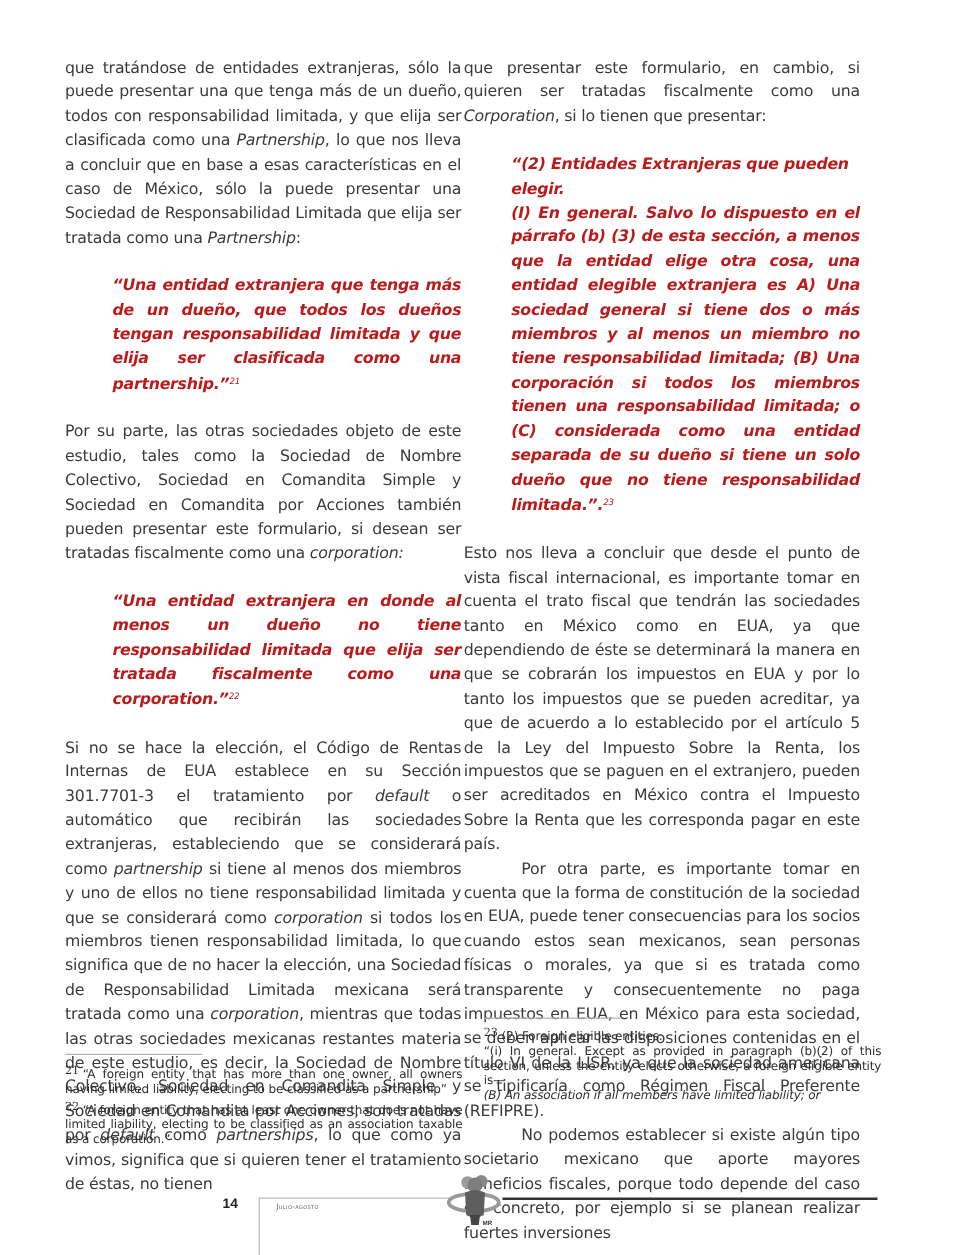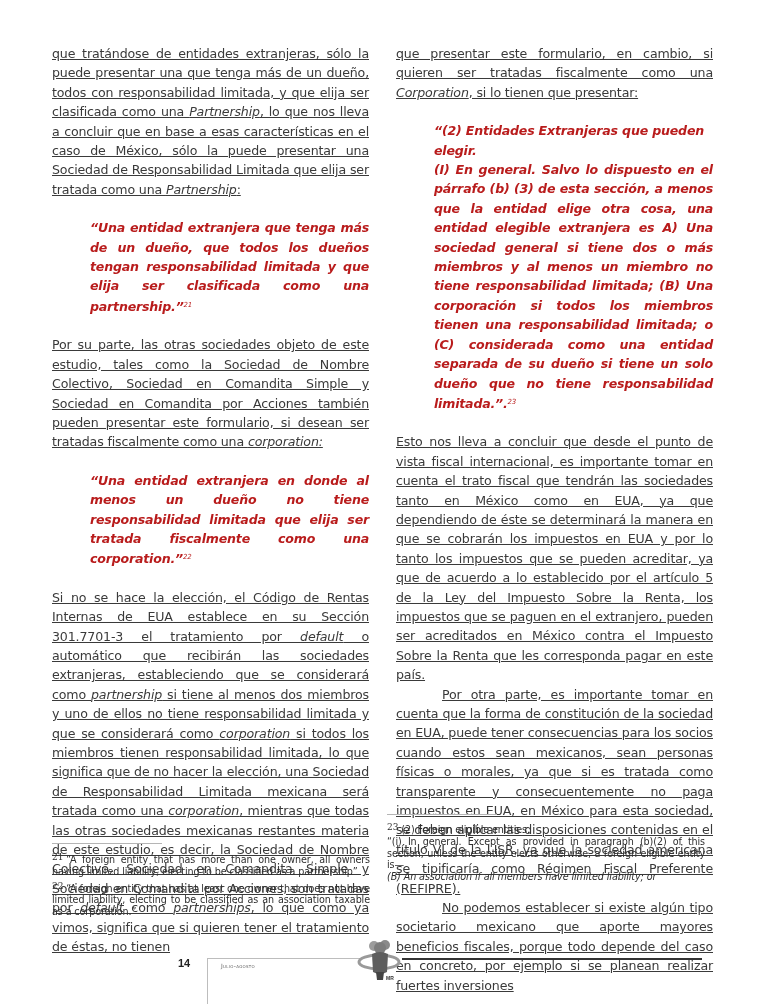--- a/index.html
+++ b/index.html
@@ -1,21 +1,21 @@
 <!DOCTYPE html>
 <html><head>
 <meta charset="utf-8">
 <style>
   html, body { margin:0; padding:0; background:#ffffff; }
   body { width:768px; height:1004px; position:relative; overflow:hidden;
          font-family:"DejaVu Sans", sans-serif; color:#3a3a3a; }
   .col { position:absolute; top:44px; width:317px; }
   .col.left { left:52px; }
-  .col.right { left:396px; }
-  p.body { margin:0; font-size:12.6px; line-height:19.4px; text-align:justify; letter-spacing:-0.15px;text-decoration:underline; }
+  .col.right { left:371px; }
+  p.body { margin:0; font-size:12.6px; line-height:19.4px; text-align:justify; letter-spacing:-0.15px; }
   p.body.indent { text-indent:46px; }
   .quote { margin:0 0 0 38px; font-size:12.6px; line-height:19.4px; font-weight:bold; font-style:italic;
            text-align:justify; color:#b91c1c; letter-spacing:-0.2px; }
   .quote.right-q { margin-left:38px; }
   .gap-sm { height:19px; }
   sup.fn { font-size:7px; font-weight:normal; vertical-align:4px; }
   .fn-rule { position:absolute; height:1px; background:#b5b5b5; width:110px; }
   .fn-block { position:absolute; font-size:9.6px; line-height:11.8px; color:#2e2e2e; text-align:justify; letter-spacing:-0.1px; }
   .fn-block p { margin:0 0 3px 0; }
   .fn-block .num { font-family:"DejaVu Serif", serif; font-size:9px; vertical-align:3px; margin-right:3px; }

